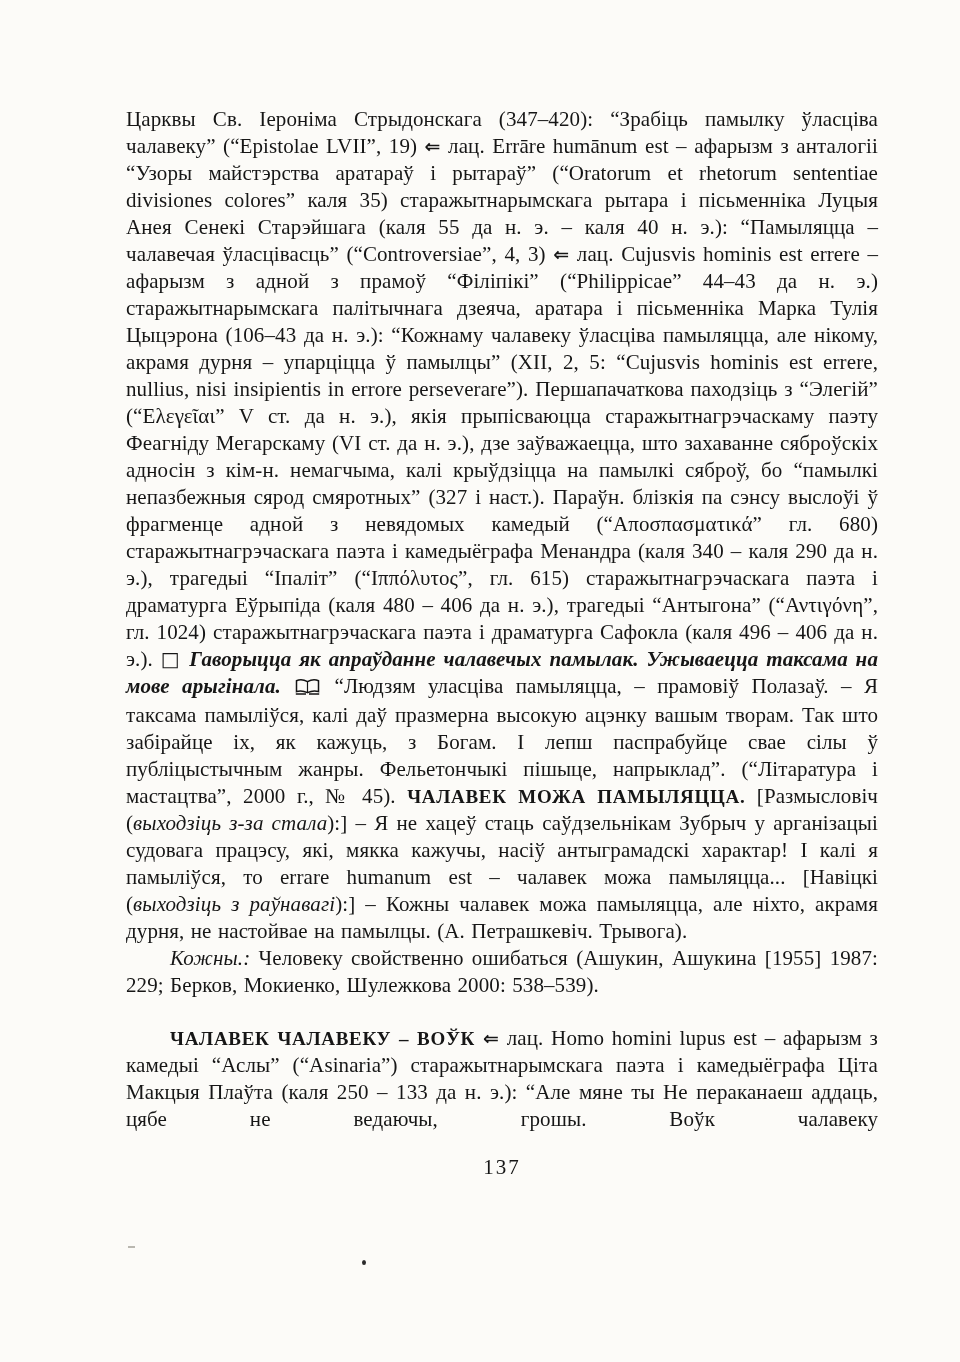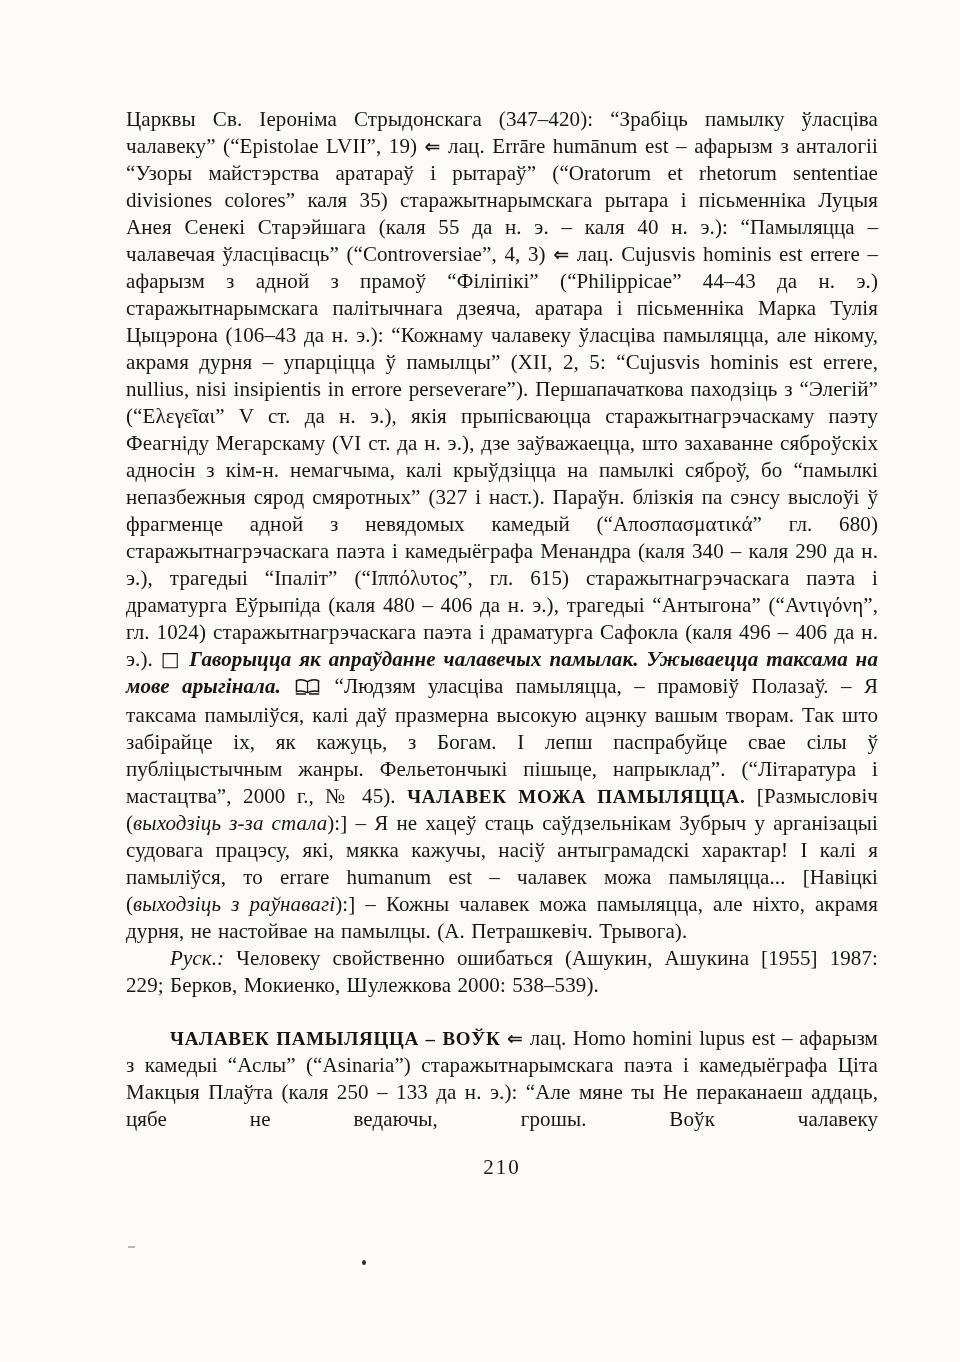--- a/index.html
+++ b/index.html
@@ -64,22 +64,22 @@
 <body style="background: rgb(252, 251, 248); color: rgb(22, 22, 22);">
 
 <main class="page">
   <div class="text-block">
     <section class="section section-errare">
         <p class="para"><span class="run-regular">Царквы Св. Іероніма Стрыдонскага (347–420): “Зрабіць памылку ўласціва чалавеку” (“Epistolae LVII”, 19) </span><span class="run-symbol sym-arrow">⇐</span><span class="run-regular"> лац. Errāre humānum est – афарызм з анталогіі “Узоры майстэрства аратараў і рытараў” (“Oratorum et rhetorum sententiae divisiones colores” каля 35) старажытнарымскага рытара і пісьменніка Луцыя Анея Сенекі Старэйшага (каля 55 да н. э. – каля 40 н. э.): “Памыляцца – чалавечая ўласцівасць” (“Controversiae”, 4, 3) </span><span class="run-symbol sym-arrow">⇐</span><span class="run-regular"> лац. Cujusvis hominis est errere – афарызм з адной з прамоў “Філіпікі” (“Philippicae” 44–43 да н. э.) старажытнарымскага палітычнага дзеяча, аратара і пісьменніка Марка Тулія Цыцэрона (106–43 да н. э.): “Кожнаму чалавеку ўласціва памыляцца, але нікому, акрамя дурня – упарціцца ў памылцы” (XII, 2, 5: “Cujusvis hominis est errere, nullius, nisi insipientis in errore perseverare”). Першапачаткова паходзіць з “Элегій” (“Ελεγεῖαι” V ст. да н. э.), якія прыпісваюцца старажытнагрэчаскаму паэту Феагніду Мегарскаму (VI ст. да н. э.), дзе заўважаецца, што захаванне сяброўскіх адносін з кім-н. немагчыма, калі крыўдзіцца на памылкі сяброў, бо “памылкі непазбежныя сярод смяротных” (327 і наст.). Параўн. блізкія па сэнсу выслоўі ў фрагменце адной з невядомых камедый (“Αποσπασματικά” гл. 680) старажытнагрэчаскага паэта і камедыёграфа Менандра (каля 340 – каля 290 да н. э.), трагедыі “Іпаліт” (“Ιππόλυτος”, гл. 615) старажытнагрэчаскага паэта і драматурга Еўрыпіда (каля 480 – 406 да н. э.), трагедыі “Антыгона” (“Αντιγόνη”, гл. 1024) старажытнагрэчаскага паэта і драматурга Сафокла (каля 496 – 406 да н. э.). </span><span class="run-symbol sym-square">□</span><span class="run-bolditalic"> Гаворыцца як апраўданне чалавечых памылак. Ужываецца таксама на мове арыгінала. </span><span class="book-icon"><svg width="25" height="16" viewBox="0 0 25 16" aria-hidden="true">
               <path d="M1.5 1.8 Q6.5 -0.6 12.5 2.6 Q18.5 -0.6 23.5 1.8 L23.5 12.6 Q18.5 10.8 12.5 13.6 Q6.5 10.8 1.5 12.6 Z" fill="none" stroke="#141414" stroke-width="1.5"></path>
               <path d="M12.5 2.6 L12.5 13.6" stroke="#141414" stroke-width="1.2"></path>
               <path d="M0.8 15 L11 15 M14 15 L24.2 15" stroke="#141414" stroke-width="1.6"></path>
             </svg></span><span class="run-regular"> “Людзям уласціва памыляцца, – прамовіў Полазаў. – Я таксама памыліўся, калі даў празмерна высокую ацэнку вашым творам. Так што забірайце іх, як кажуць, з Богам. І лепш паспрабуйце свае сілы ў публіцыстычным жанры. Фельетончыкі пішыце, напрыклад”. (“Літаратура і мастацтва”, 2000 г., № 45). </span><span class="run-boldcaps">ЧАЛАВЕК МОЖА ПАМЫЛЯЦЦА.</span><span class="run-regular"> [Размысловіч (</span><span class="run-italic">выходзіць з-за стала</span><span class="run-regular">):] – Я не хацеў стаць саўдзельнікам Зубрыч у арганізацыі судовага працэсу, які, мякка кажучы, насіў антыграмадскі характар! І калі я памыліўся, то errare humanum est – чалавек можа памыляцца... [Навіцкі (</span><span class="run-italic">выходзіць з раўнавагі</span><span class="run-regular">):] – Кожны чалавек можа памыляцца, але ніхто, акрамя дурня, не настойвае на памылцы. (А. Петрашкевіч. Трывога).</span></p>
-        <p class="para indent"><span class="run-italic">Руск.:</span><span class="run-regular"> Человеку свойственно ошибаться (Ашукин, Ашукина [1955] 1987: 229; Берков, Мокиенко, Шулежкова 2000: 538–539).</span></p>
+        <p class="para indent"><span class="run-italic">Кожны.:</span><span class="run-regular"> Человеку свойственно ошибаться (Ашукин, Ашукина [1955] 1987: 229; Берков, Мокиенко, Шулежкова 2000: 538–539).</span></p>
       </section>
     <section class="section section-homo">
-        <p class="para indent"><span class="run-boldcaps">ЧАЛАВЕК ПАМЫЛЯЦЦА – ВОЎК </span><span class="run-symbol sym-arrow">⇐</span><span class="run-regular"> лац. Homo homini lupus est – афарызм з камедыі “Аслы” (“Asinaria”) старажытнарымскага паэта і камедыёграфа Ціта Макцыя Плаўта (каля 250 – 133 да н. э.): “Але мяне ты Не пераканаеш аддаць, цябе не ведаючы, грошы. Воўк чалавеку</span></p>
+        <p class="para indent"><span class="run-boldcaps">ЧАЛАВЕК ЧАЛАВЕКУ – ВОЎК </span><span class="run-symbol sym-arrow">⇐</span><span class="run-regular"> лац. Homo homini lupus est – афарызм з камедыі “Аслы” (“Asinaria”) старажытнарымскага паэта і камедыёграфа Ціта Макцыя Плаўта (каля 250 – 133 да н. э.): “Але мяне ты Не пераканаеш аддаць, цябе не ведаючы, грошы. Воўк чалавеку</span></p>
       </section>
-    <footer class="page-number">210</footer>
+    <footer class="page-number">137</footer>
   </div>
   <span class="speck"></span>
   <span class="margin-mark"></span>
 </main>
 
 </body></html>

